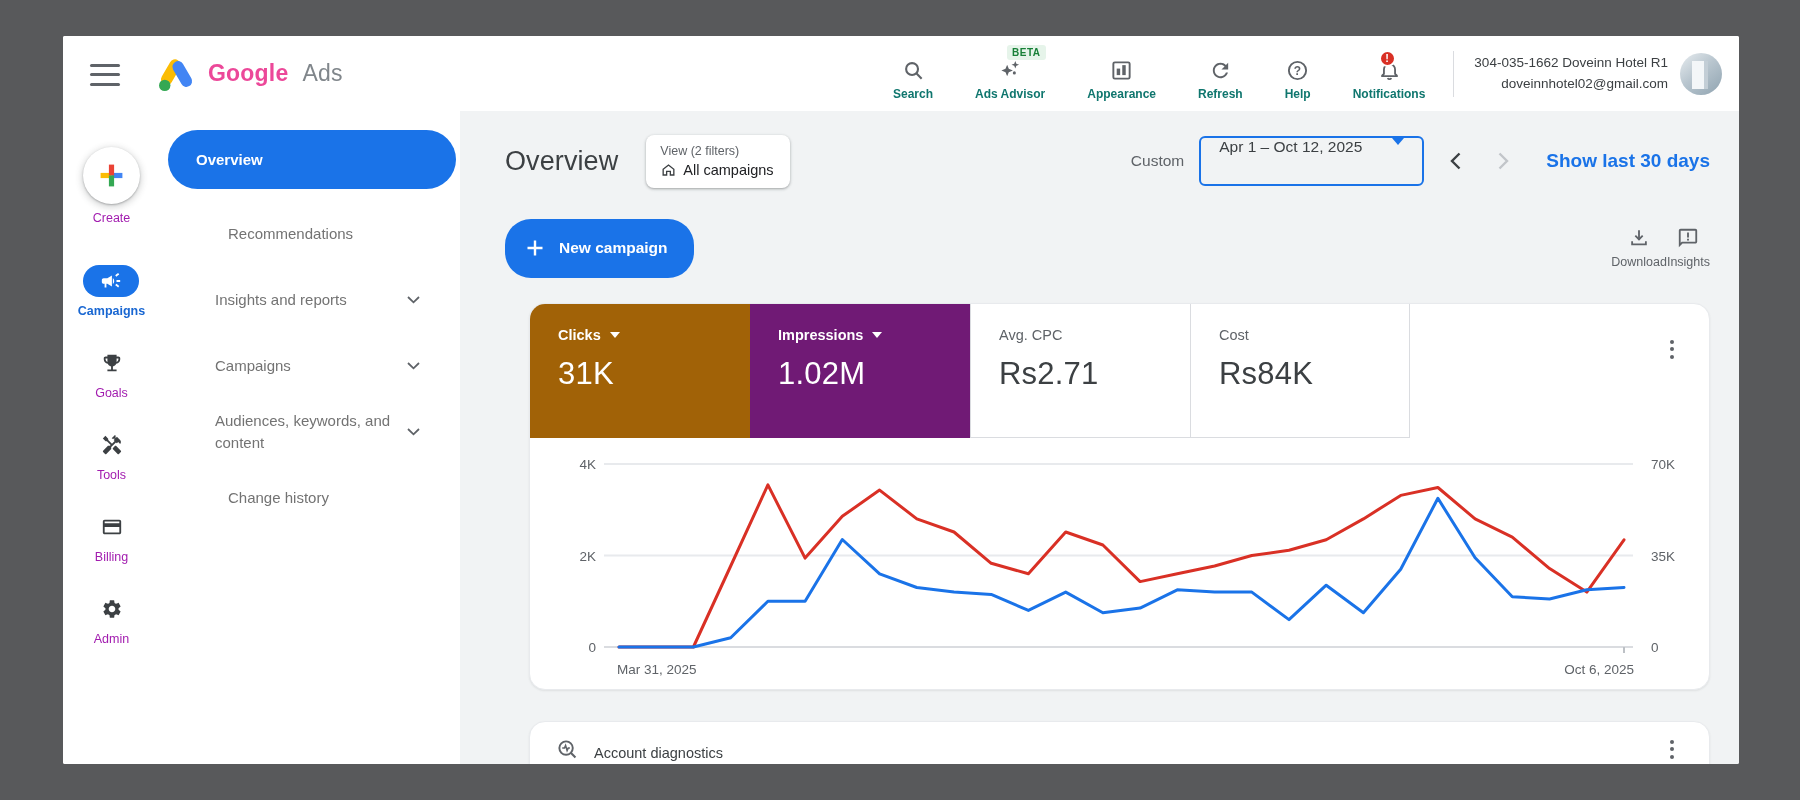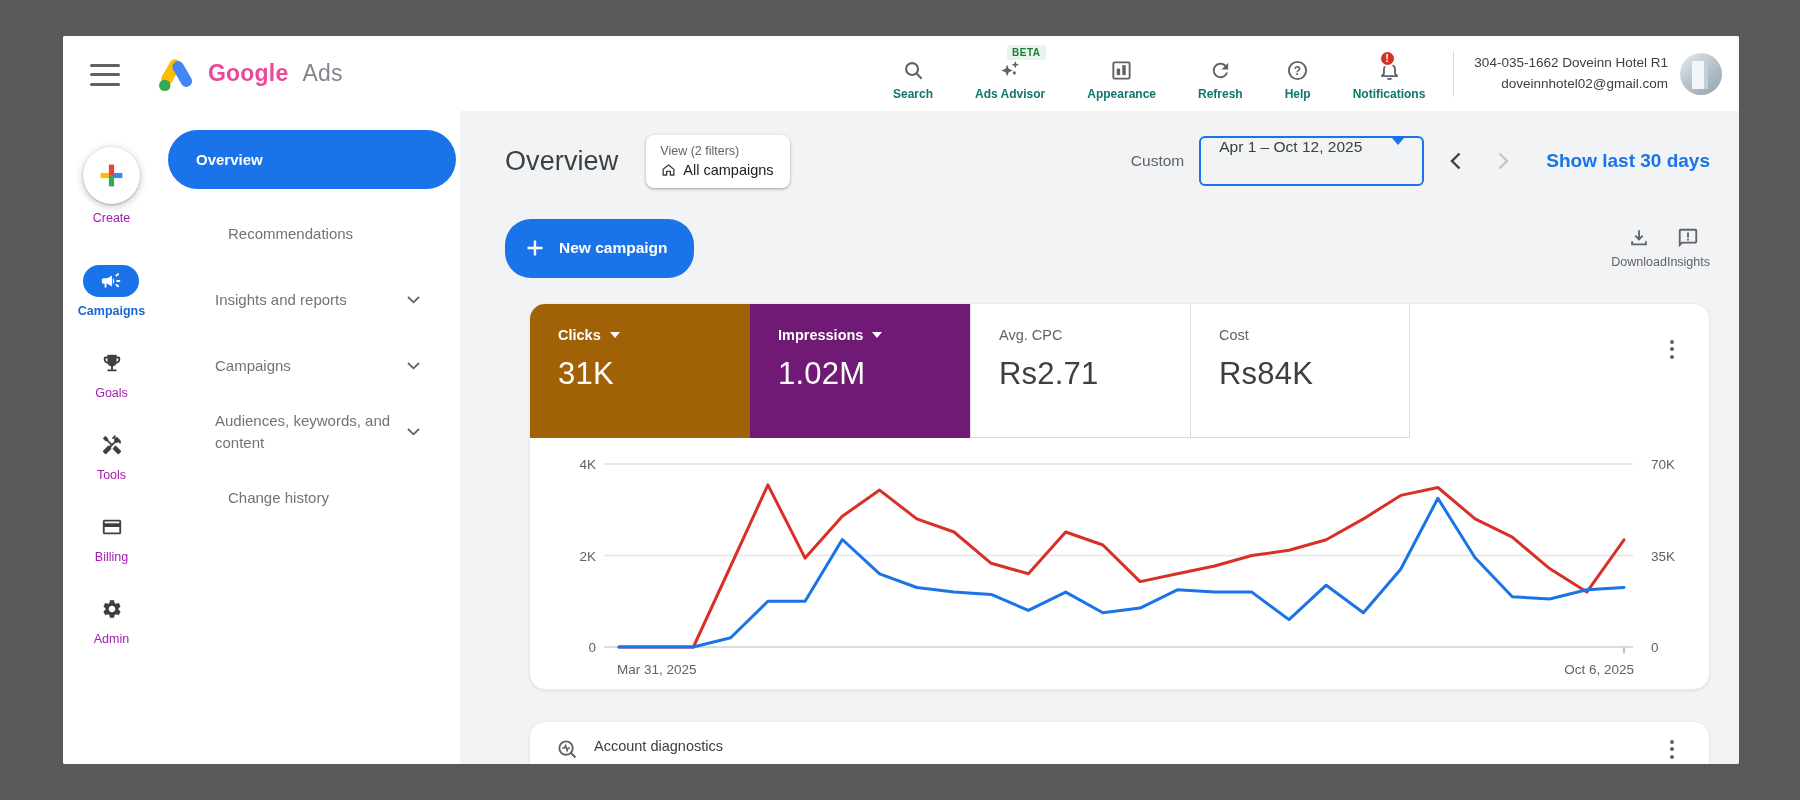--- a/index.html
+++ b/index.html
@@ -97,21 +97,21 @@
     border-top:6px solid #fff; margin-left:9px; }
   .kebab { position:absolute; right:28px; width:18px; height:26px; display:flex; flex-direction:column;
     align-items:center; justify-content:center; gap:3.5px; cursor:pointer; }
   .kebab i { width:4px; height:4px; border-radius:50%; background:#5f6368; }
   .kebab.on-chart { top:32px; }
   svg text.axlab { fill:#5f6368; font-size:13.5px; }
 
   
   .diag-card { margin-top:31px; margin-left:24px; height:100px; padding:16px 26px;
     box-shadow:0 1px 2px rgba(60,64,67,.1); cursor:pointer;}
-  .diag-row { display:flex; align-items:flex-start; gap:15px; font-size:14.5px; color:#3c4043; }
+  .diag-row { display:flex; align-items:flex-end; gap:15px; font-size:14.5px; color:#3c4043; }
   .diag-card .kebab { top:14px; }
 </style>
 </head>
 <body>
 
 <div class="screen">
 
   <div class="topbar">
     <div class="burger">
         <span></span>

